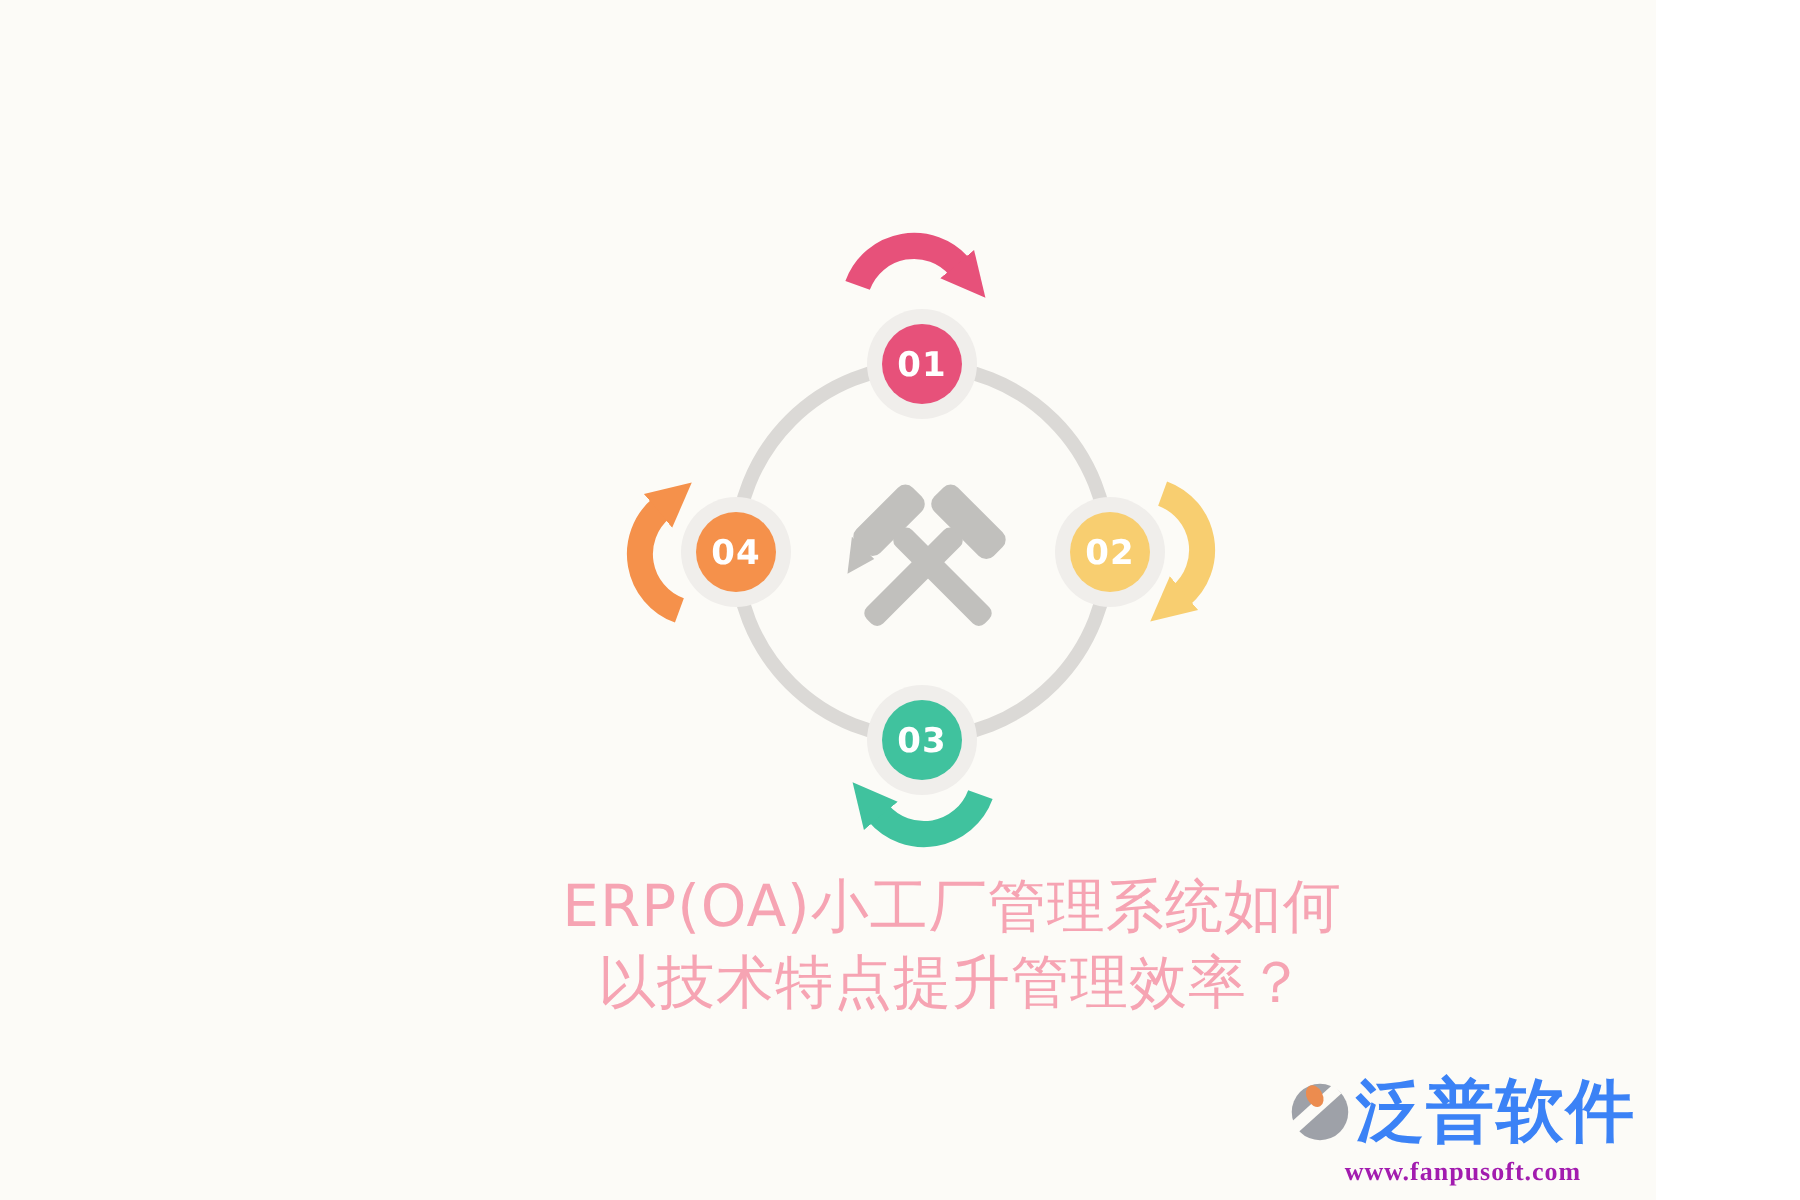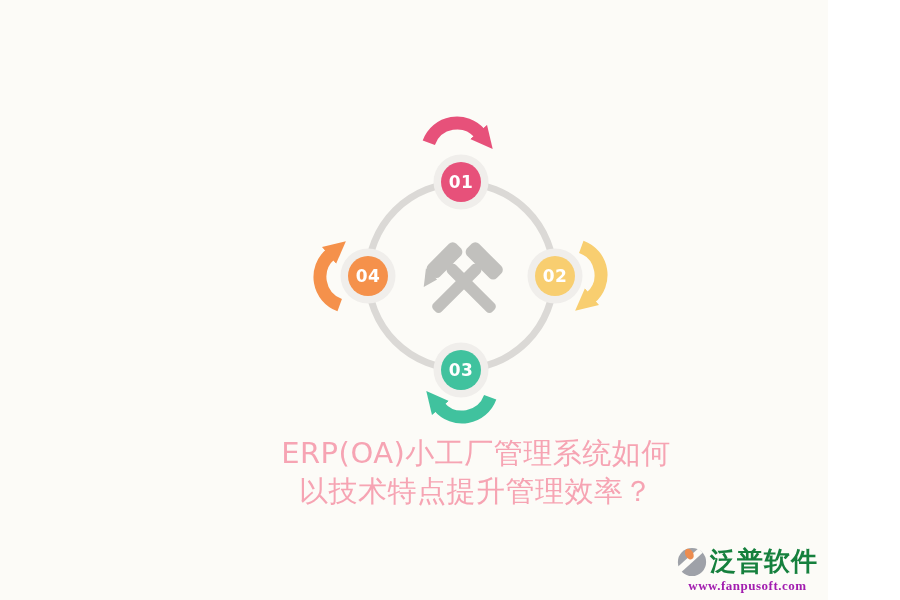--- a/index.html
+++ b/index.html
@@ -35,23 +35,23 @@
   .logo {
     position:absolute;
     right:10px; bottom:6px;
     text-align:center;
   }
   .logo-row {
     display:flex; align-items:center; justify-content:center;
     gap:3px;
   }
   .logo-name {
-    font-size:26px;
+    font-size:34px;
     font-weight:bold;
-    color:#15803d;
+    color:#3b82f6;
     letter-spacing:1px;
   }
   .logo-url {
     font-family:"Liberation Serif", serif;
     font-size:13px;
     font-weight:bold;
     color:#a21caf;
     letter-spacing:0.5px;
     margin-top:-1px;
   }

